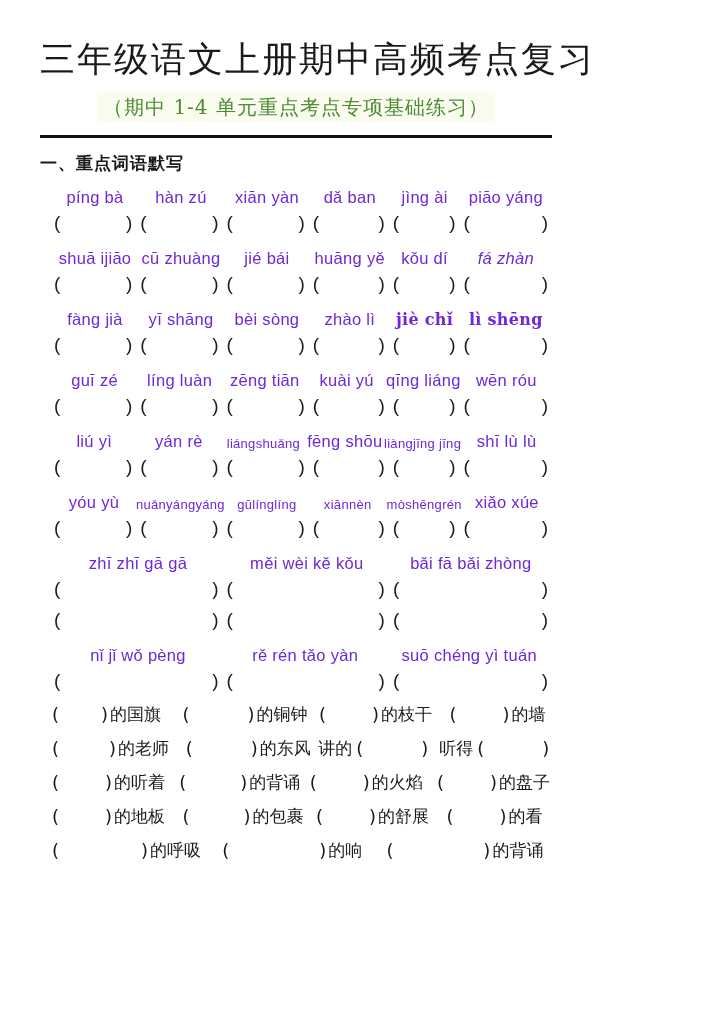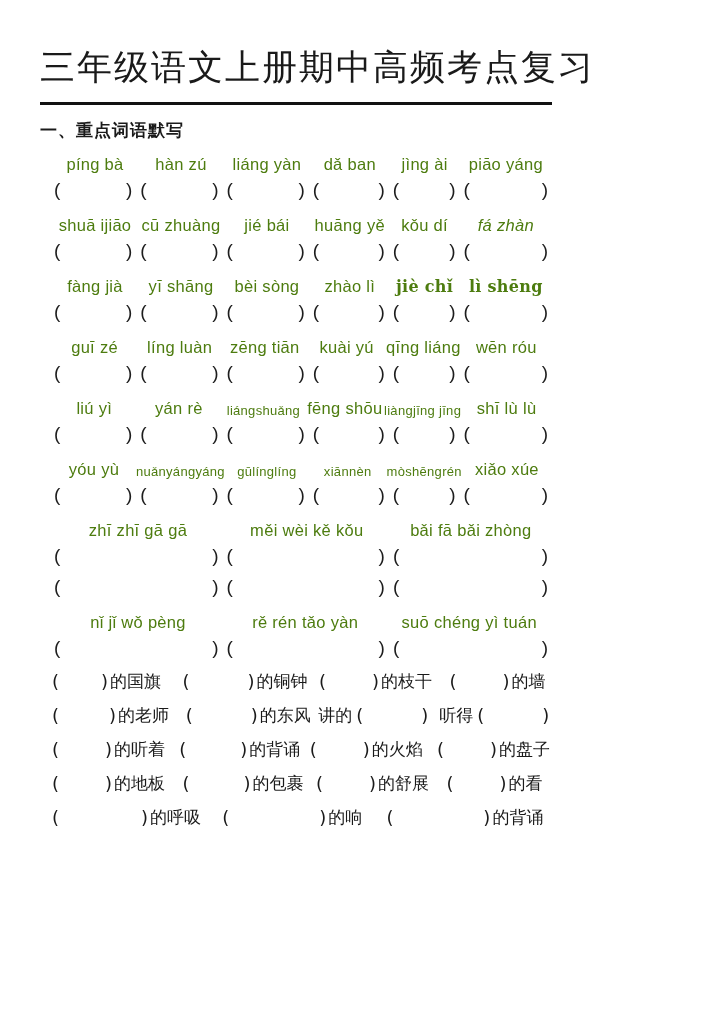--- a/index.html
+++ b/index.html
@@ -14,21 +14,21 @@
     color: #111111;
     overflow: hidden;
     position: relative;
   }
 
   .page {
     position: relative;
     width: 592px;
     height: 1024px;
     box-sizing: border-box;
-    padding: 8px 40px;
+    padding: 0 40px;
   }
 
   
   .title-block { padding-top: 38px; }
 
   .main-title {
     font-family: "DejaVu Serif", "Liberation Serif", serif;
     font-size: 35px;
     font-weight: 400;
     letter-spacing: 2px;
@@ -86,21 +86,21 @@
     height: 31px;
     padding-left: 10px;
     box-sizing: border-box;
   }
 
   .cell {
     display: flex;
     align-items: flex-end;
     justify-content: center;
     font-size: 16.5px;
-    color: #4d7c0f;
+    color: #6d28d9;
     letter-spacing: 0.3px;
     white-space: nowrap;
     box-sizing: border-box;
   }
   .cell.serif {
     font-family: "DejaVu Serif", "Liberation Serif", serif;
     font-weight: 600;
     font-size: 16px;
   }
   .cell.small { font-size: 13px; }
@@ -144,29 +144,32 @@
   .col-item .word { padding: 0 2px; }
   .col-item.trailing .blank { margin-left: 2px; }
 </style>
 </head>
 <body>
 
 <div class="page">
 
   <div class="title-block">
     <div class="main-title">三年级语文上册期中高频考点复习</div>
+    <div class="subtitle-wrap">
+      <span class="subtitle">（期中 1-4 单元重点考点专项基础练习）</span>
+    </div>
     <hr class="rule">
   </div>
 
   <div class="section-head">一、重点词语默写</div>
   <div class="dictation" id="dictation-block">
       <div class="py-row">
         <div class="cell" style="width: 108px;">píng    bà</div>
         <div class="cell" style="width: 108px;">hàn    zú</div>
-        <div class="cell" style="width: 108px;">liáng  yàn</div>
+        <div class="cell" style="width: 108px;">xiān  yàn</div>
         <div class="cell" style="width: 100px;">dǎ   ban</div>
         <div class="cell" style="width: 88px;">jìng  ài</div>
         <div class="cell" style="width: 116px;">piāo yáng</div>
       </div>
       <div class="br-row">
         <div class="bcell" style="width: 108px;">
           <span class="par">(</span>
           <span class="par">)</span>
         </div>
         <div class="bcell" style="width: 108px;">

